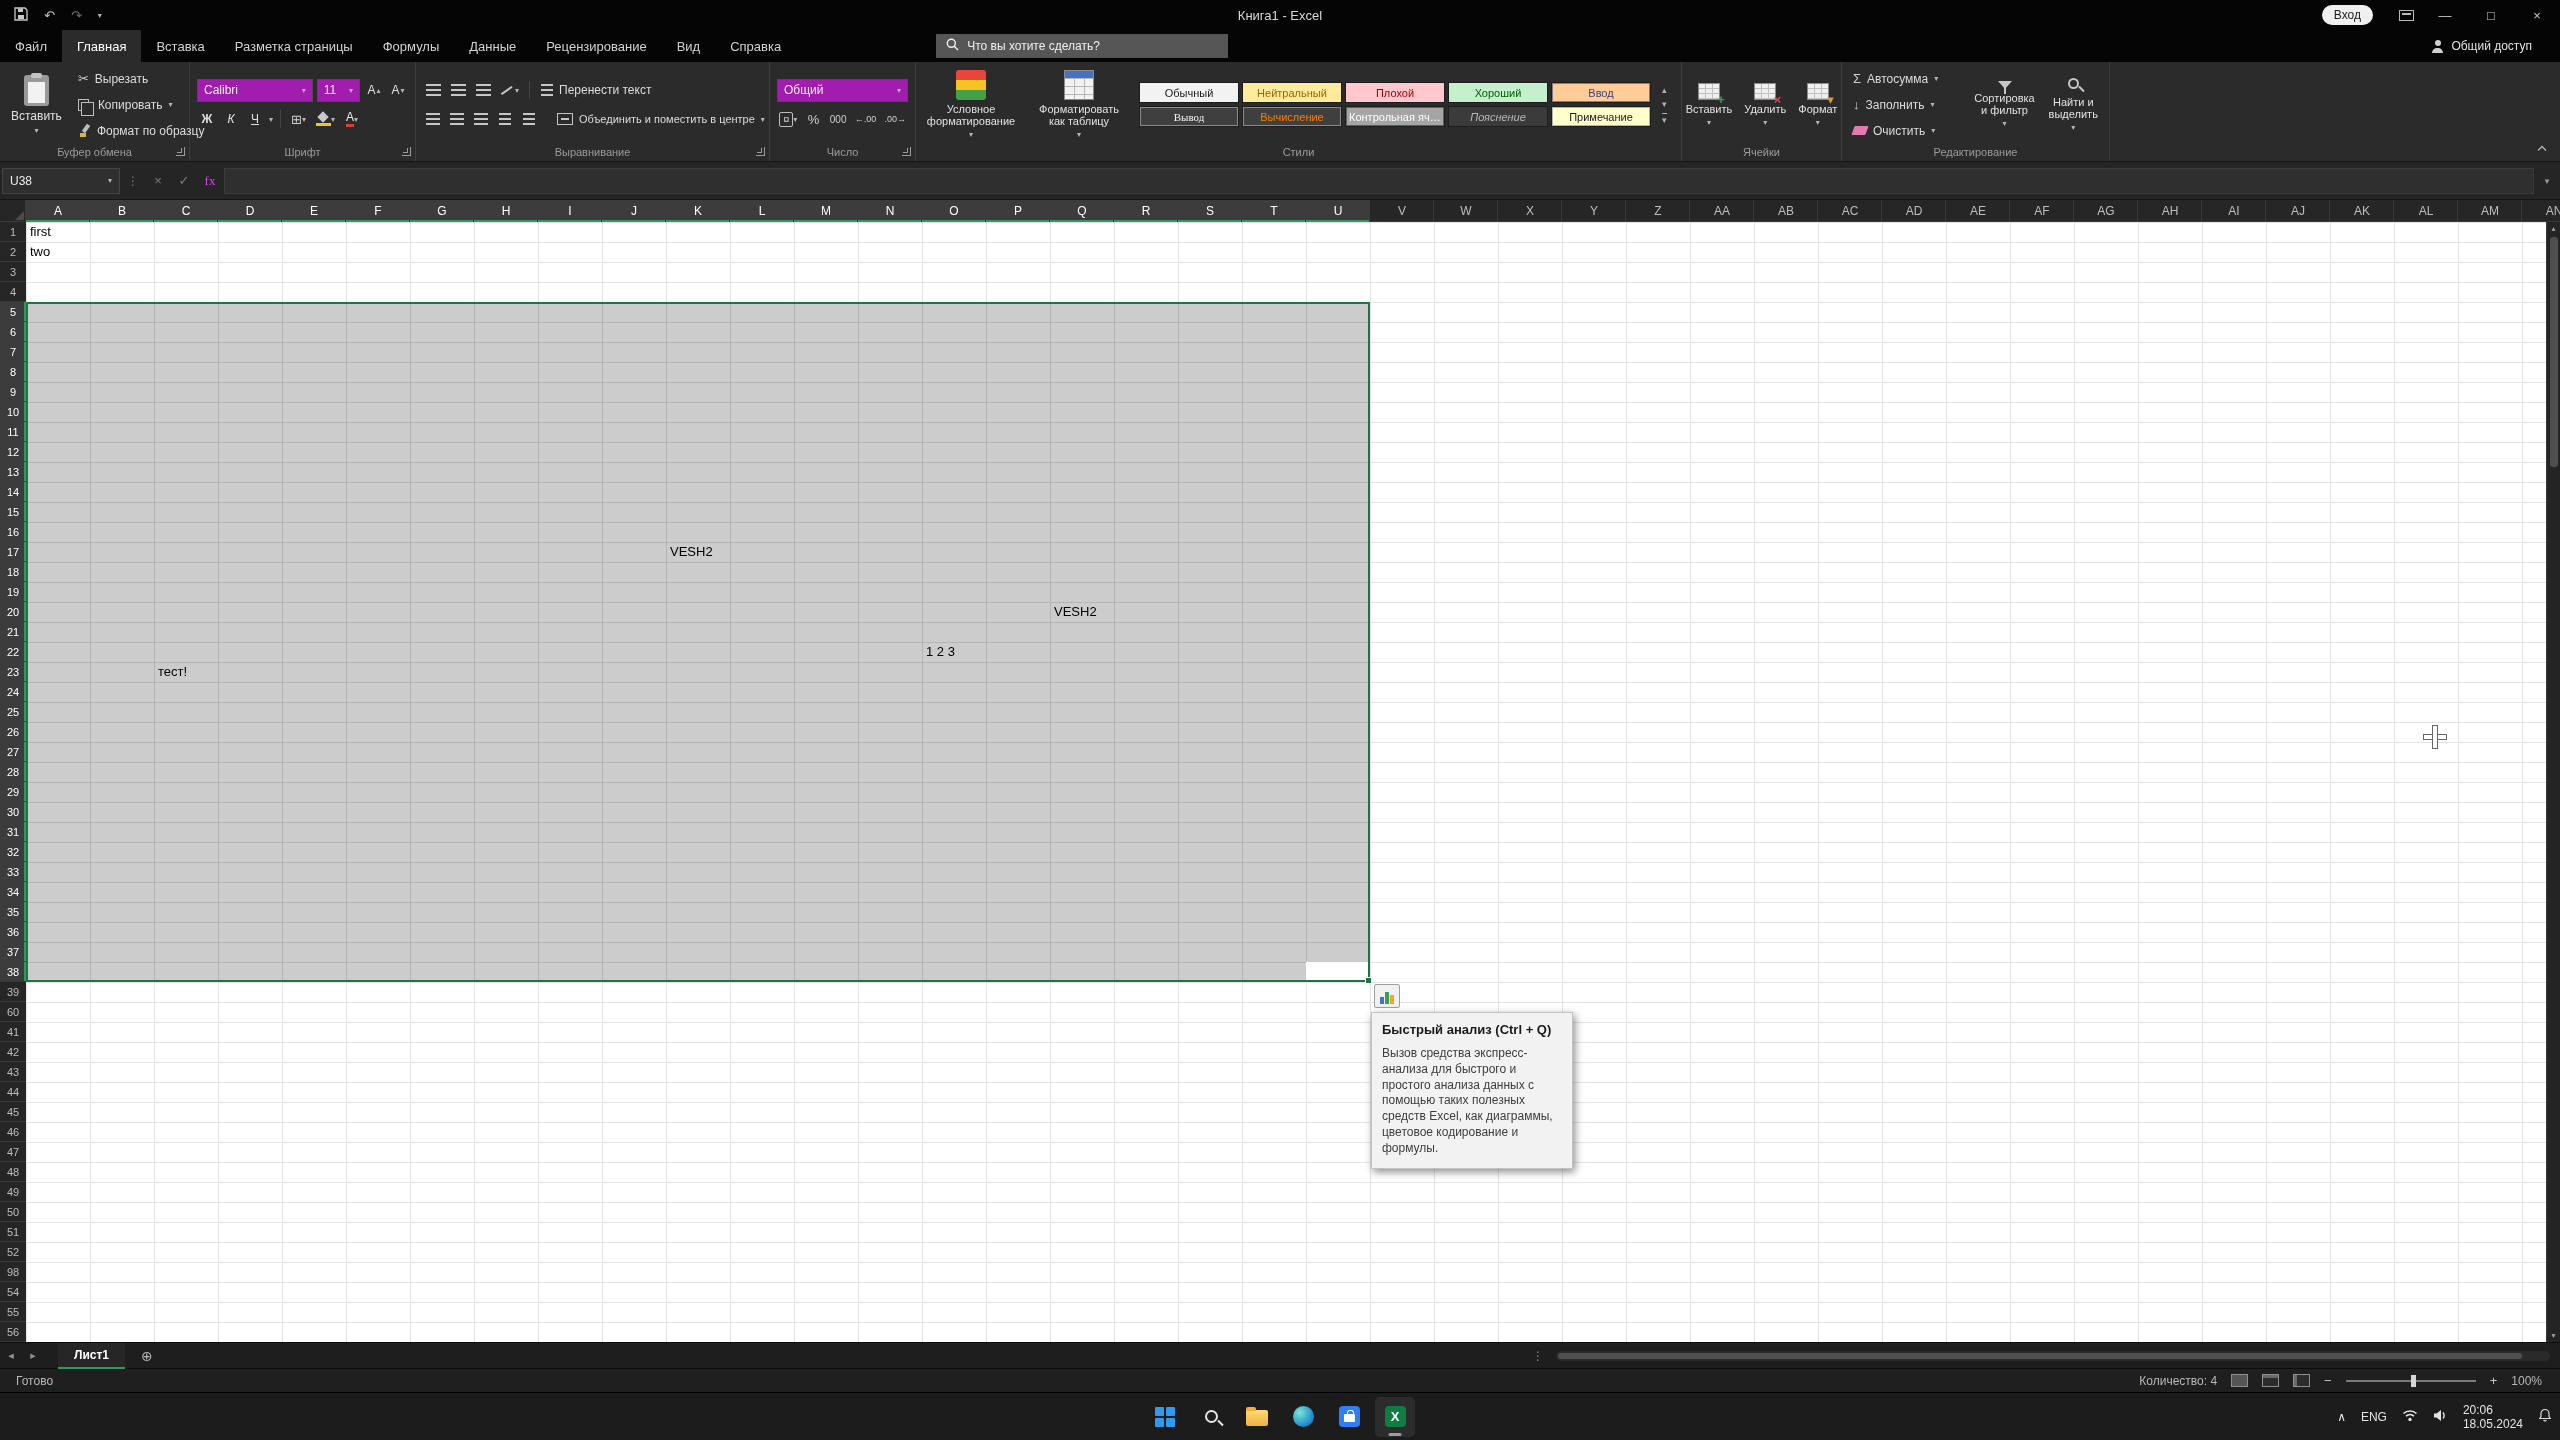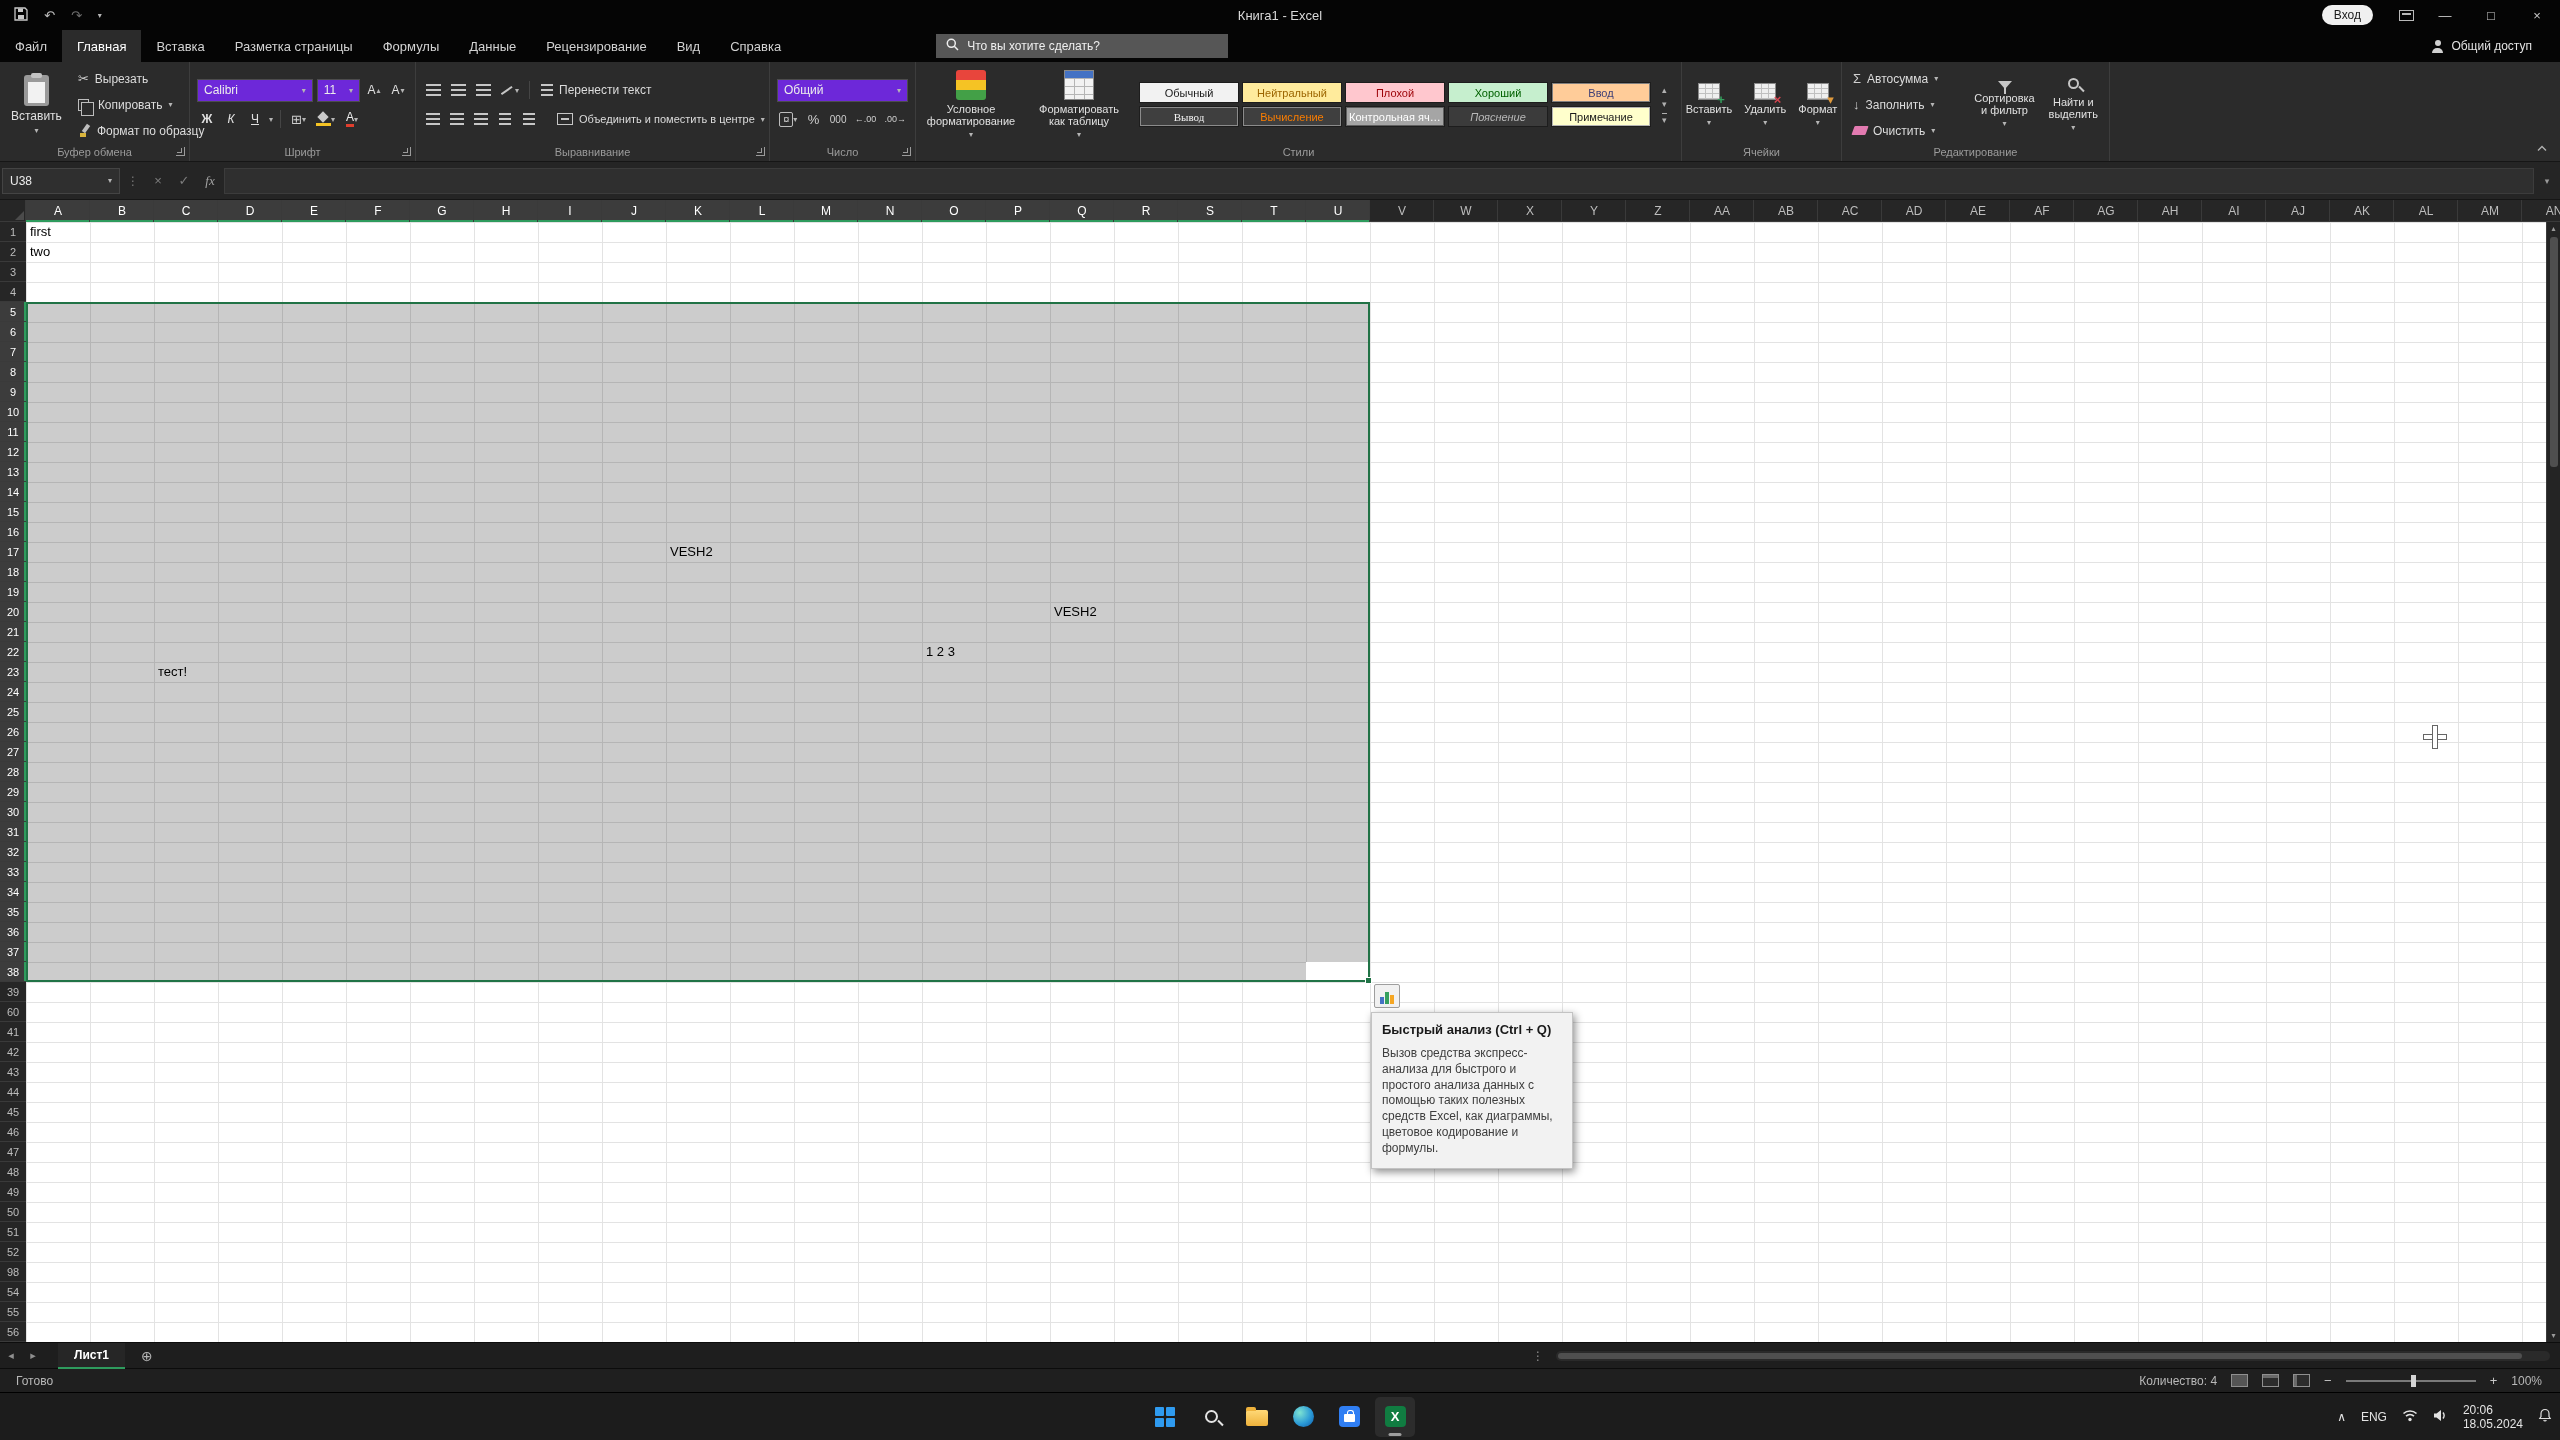--- a/index.html
+++ b/index.html
@@ -38,21 +38,21 @@
 .launcher{position:absolute;right:4px;bottom:5px;width:9px;height:9px;border-right:1px solid #9b9b9b;border-bottom:1px solid #9b9b9b}
 .launcher::after{content:"";position:absolute;right:2px;bottom:2px;width:4px;height:4px;border-right:1px solid #9b9b9b;border-bottom:1px solid #9b9b9b}
 .vstack{display:flex;flexDirection:column;flex-direction:column;justify-content:flex-start;gap:3px}
 .sbtn{display:flex;align-items:center;gap:6px;height:23px;padding:0 4px;color:#dcdcdc;white-space:nowrap}
 .bigbtn{display:flex;flex-direction:column;align-items:center;justify-content:center;gap:3px;text-align:center;padding:2px 4px}
 .lbl2{font-size:11px;line-height:12px;white-space:normal;max-width:92px}
 .dd{font-size:8px;color:#b5b5b5}
 .gi{color:#cfcfcf;font-size:13px;line-height:13px}
 .hrow{display:flex;align-items:center;gap:4px;height:24px}
 .vstack2{display:flex;flex-direction:column;gap:5px;justify-content:center}
-.combo{background:#6d28d9;border:1px solid #4d4d4d;height:23px;display:flex;align-items:center;justify-content:space-between;padding:0 6px;gap:8px;font-size:12px;color:#ececec}
+.combo{background:#a21caf;border:1px solid #4d4d4d;height:23px;display:flex;align-items:center;justify-content:space-between;padding:0 6px;gap:8px;font-size:12px;color:#ececec}
 .tbtn{display:flex;align-items:center;justify-content:center;min-width:20px;height:22px;padding:0 3px;color:#e0e0e0}
 .tbtn.b{font-weight:bold}.tbtn.i{font-style:italic}.tbtn.u{text-decoration:underline}
 .vline{width:1px;height:18px;background:#454545;margin:0 3px}
 .ssup{font-size:8px;margin-left:1px;color:#b5b5b5}
 .bars{width:15px;height:12px;background:repeating-linear-gradient(to bottom,#c6c6c6 0 2px,transparent 2px 5px)}
 .bars.sm{width:12px}
 .ic-orient{width:14px;height:13px;position:relative;overflow:hidden}
 .ic-orient::before{content:"";position:absolute;left:1px;bottom:2px;width:13px;height:2px;background:#c6c6c6;transform:rotate(-35deg);transform-origin:left bottom}
 .ic-merge{width:16px;height:12px;border:1px solid #c6c6c6;position:relative}
 .ic-merge::after{content:"";position:absolute;left:3px;top:4px;right:3px;height:2px;background:#c6c6c6}
@@ -86,21 +86,21 @@
 .ic-funnel::after{content:"";position:absolute;left:-1px;top:-8px;width:2px;height:13px;background:#c6c6c6}
 .ic-find{width:11px;height:11px;border:2px solid #c6c6c6;border-radius:50%;position:relative;margin-bottom:4px}
 .ic-find::after{content:"";position:absolute;left:8px;top:8px;width:7px;height:2px;background:#c6c6c6;transform:rotate(45deg)}
 .collapse-ribbon{position:absolute;right:12px;bottom:6px;color:#b0b0b0}
 
 
 .fbar{height:38px;background:#252525;display:flex;align-items:center;padding:0 2px;gap:2px;border-bottom:1px solid #161616;flex:0 0 auto}
 .namebox{width:118px;height:26px;background:#2f2f2f;border:1px solid #444;display:flex;align-items:center;justify-content:space-between;padding:0 7px;font-size:12px;color:#ececec}
 .fsep{color:#777;padding:0 5px;font-size:12px}
 .fbtn{width:24px;height:26px;display:flex;align-items:center;justify-content:center;color:#7d7d7d;font-size:13px}
-.fbtn.fx{color:#a3a3a3;font-family:"Liberation Serif","DejaVu Serif",serif;font-style:italic}
+.fbtn.fx{color:#d946ef;font-family:"Liberation Serif","DejaVu Serif",serif;}
 .finput{flex:1;height:26px;background:#2f2f2f;border:1px solid #3c3c3c;color:#fff;font-size:13px;padding:0 6px;line-height:24px}
 .fexpand{width:22px;color:#9a9a9a;font-size:9px;text-align:center}
 
 
 .sheetwrap{flex:1;display:flex;flex-direction:column;min-height:0;background:#fff}
 .colheadrow{height:22px;display:flex;background:#262626;flex:0 0 auto}
 .corner{width:26px;height:22px;background:#262626;box-shadow:inset -1px 0 #3a3a3a,inset 0 -1px #3a3a3a;position:relative}
 .corner::after{content:"";position:absolute;right:2px;bottom:2px;border-left:9px solid transparent;border-bottom:9px solid #4b4b4b}
 .colheads{flex:1;display:flex;overflow:hidden;box-shadow:inset 0 -1px #3a3a3a}
 .colh{flex:0 0 64px;text-align:center;line-height:22px;font-size:12px;color:#bdbdbd;box-shadow:inset -1px 0 #3a3a3a}

